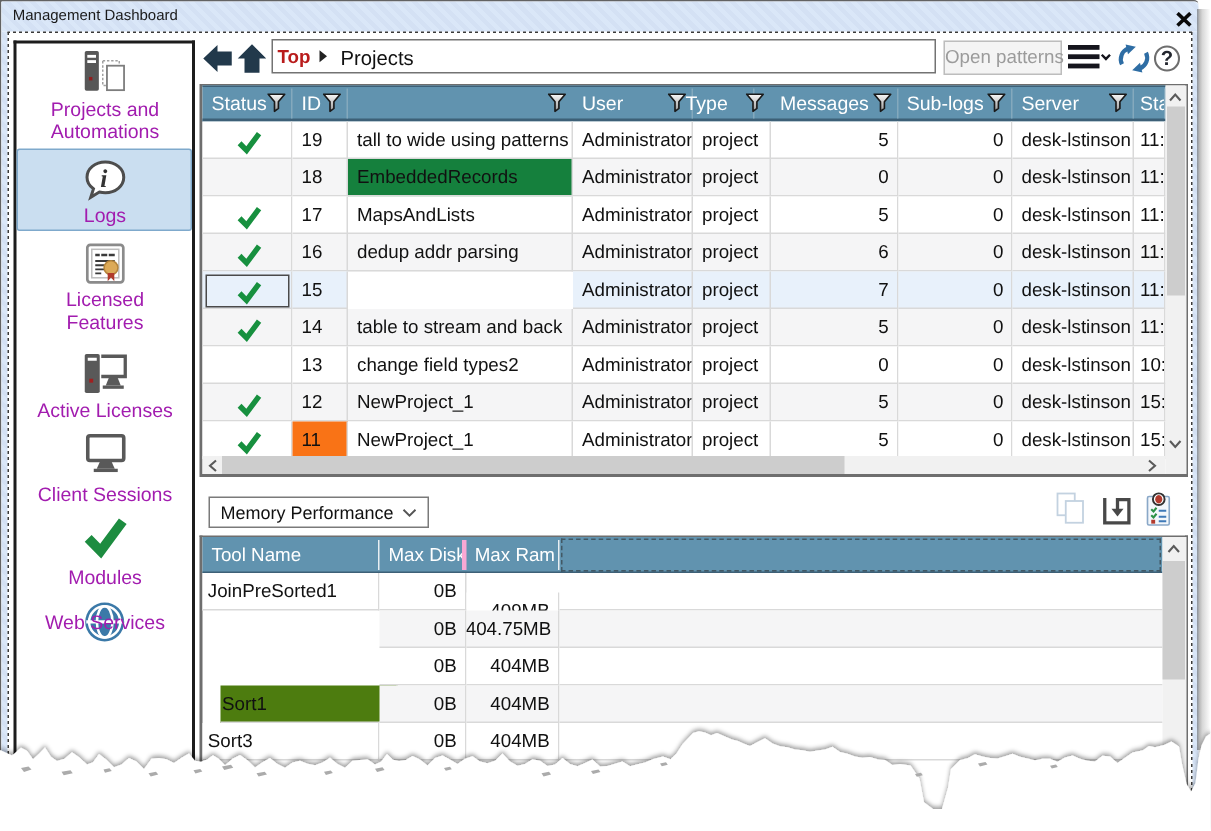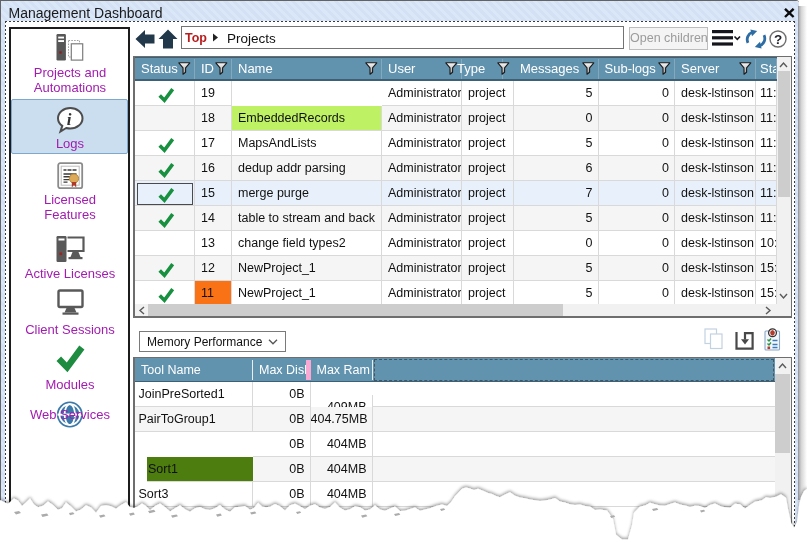--- a/index.html
+++ b/index.html
@@ -4,21 +4,21 @@
 <style>
   html,body{margin:0;padding:0;width:807px;height:554px;overflow:hidden;background:#fff;
     font-family:"Liberation Sans",sans-serif;}
   .abs{position:absolute;}
   #win{position:absolute;left:0;top:0;width:799px;height:554px;background:#fff;
     border-top:1px solid #636363;border-left:1px solid #636363;box-sizing:border-box;
     border-top-right-radius:3px;}
   #titlebar{position:absolute;left:0;top:0;width:798px;height:20px;
     background:repeating-linear-gradient(45deg,#dae7f8 0 3px,#d4e1f4 3px 6px);
     border-top-right-radius:3px;}
-  #titletext{position:absolute;left:7.5px;top:4px;font-size:14px;color:#1a1a1a;}
+  #titletext{position:absolute;left:7.5px;top:4px;font-size:10px;color:#1a1a1a;}
   #borderL{position:absolute;left:0;top:20px;width:4px;height:534px;
     background:repeating-linear-gradient(45deg,#dae7f8 0 3px,#d4e1f4 3px 6px);}
   #borderR{position:absolute;left:794px;top:20px;width:4px;height:534px;
     background:repeating-linear-gradient(45deg,#dae7f8 0 3px,#d4e1f4 3px 6px);}
   .dashH{position:absolute;height:1px;background:repeating-linear-gradient(90deg,#3a3a3a 0 2px,transparent 2px 4px);}
   .dashV{position:absolute;width:1px;background:repeating-linear-gradient(0deg,#3a3a3a 0 2px,transparent 2px 4px);}
   #shadowR{position:absolute;left:798px;top:6px;width:9px;height:494px;
     background:linear-gradient(to right,rgba(95,95,95,0.6),rgba(125,125,125,0.3) 40%,rgba(160,160,160,0));}
   #sidebar{position:absolute;left:8px;top:26px;width:121px;height:492px;
     border:2px solid #1c1c1c;border-bottom:none;box-sizing:border-box;background:#fff;}
@@ -114,21 +114,21 @@
 <svg class="abs" style="left:134px;top:28px" width="44" height="20" viewBox="0 0 44 20">
 <path d="M0.5,10 L10,1 L10,5.4 L19.5,5.4 L19.5,14.6 L10,14.6 L10,19 Z" fill="#22394b"></path>
 <path d="M33,0.5 L42.5,10 L38,10 L38,19.5 L28,19.5 L28,10 L23.5,10 Z" fill="#22394b"></path>
 </svg>
 <div id="crumb"></div>
     <div id="crumbtop">Top</div>
 <svg class="abs" style="left:211px;top:32px" width="7" height="9" viewBox="0 0 7 9">
 <path d="M1,0.5 L6,4.5 L1,8.5 Z" fill="#222"></path>
     </svg>
 <div id="crumbproj">Projects</div>
-<div id="openchildren">Open children</div>
+<div id="openchildren">Open patterns</div>
 <svg class="abs" style="left:710px;top:28px" width="30" height="18" viewBox="0 0 30 18">
 <rect x="1" y="1" width="21" height="3.2" fill="#15151d"></rect>
 <rect x="1" y="7.2" width="21" height="3.2" fill="#15151d"></rect>
 <rect x="1" y="13.4" width="21" height="3.2" fill="#15151d"></rect>
 <path d="M23.5,7.5 L26.3,10.3 L29,7.5" stroke="#15151d" stroke-width="1.6" fill="none"></path>
 </svg>
 <svg class="abs" style="left:744px;top:27px" width="22" height="22" viewBox="0 0 22 22">
 <g stroke="#2e6da4" fill="none" stroke-width="2.8">
 <path d="M3.0,14.8 A7.6,7.6 0 0 1 7.2,4.3"></path>
 <path d="M19.0,7.2 A7.6,7.6 0 0 1 14.8,17.7"></path>
@@ -155,21 +155,20 @@
 <div class="hcell" style="left:194px;top:58px;width:37px;">ID</div>
 <svg class="abs" style="left:214px;top:61px" width="13" height="13" viewBox="0 0 13 13">
 <defs>
         <linearGradient id="fg21461" x1="0" y1="0" x2="0" y2="1">
 <stop offset="0" stop-color="#f8f8f8"></stop>
           <stop offset="1" stop-color="#9a9a9a"></stop>
         </linearGradient>
       </defs>
 <path d="M0.8,0.8 L11.8,0.8 L7.6,5.9 L7.6,10.3 L5.0,12.2 L5.0,5.9 Z" fill="url(#fg21461)" stroke="#1a1a1a" stroke-width="1.1" stroke-linejoin="round"></path>
 </svg>
-<div class="hcell" style="left:231px;top:58px;width:150px;">Name</div>
 <svg class="abs" style="left:364px;top:61px" width="13" height="13" viewBox="0 0 13 13">
 <defs>
         <linearGradient id="fg36461" x1="0" y1="0" x2="0" y2="1">
 <stop offset="0" stop-color="#f8f8f8"></stop>
           <stop offset="1" stop-color="#9a9a9a"></stop>
         </linearGradient>
       </defs>
 <path d="M0.8,0.8 L11.8,0.8 L7.6,5.9 L7.6,10.3 L5.0,12.2 L5.0,5.9 Z" fill="url(#fg36461)" stroke="#1a1a1a" stroke-width="1.1" stroke-linejoin="round"></path>
 </svg>
 <div class="hcell" style="left:381px;top:58px;width:80px;">User</div>
@@ -218,32 +217,33 @@
         <linearGradient id="fg738.061" x1="0" y1="0" x2="0" y2="1">
 <stop offset="0" stop-color="#f8f8f8"></stop>
           <stop offset="1" stop-color="#9a9a9a"></stop>
         </linearGradient>
       </defs>
 <path d="M0.8,0.8 L11.8,0.8 L7.6,5.9 L7.6,10.3 L5.0,12.2 L5.0,5.9 Z" fill="url(#fg738.061)" stroke="#1a1a1a" stroke-width="1.1" stroke-linejoin="round"></path>
 </svg>
 <div class="hcell" style="left:755.0px;top:58px;width:21px;padding-left:4px;">Sta</div>
 <div class="cell" style="left:134px;top:80.0px;width:60px;background:#fff;"></div>
 <div class="cell" style="left:194px;top:80.0px;width:37px;background:#fff;">19</div>
+<div class="cell" style="left:231px;top:80.0px;width:150px;background:#fff;">tall to wide using patterns</div>
 <div class="cell" style="left:381px;top:80.0px;width:80px;background:#fff;">Administrator</div>
 <div class="cell" style="left:461px;top:80.0px;width:52px;background:#fff;">project</div>
 <div class="cell num" style="left:513px;top:80.0px;width:84.5px;background:#fff;">5</div>
 <div class="cell num" style="left:597.5px;top:80.0px;width:76.5px;background:#fff;">0</div>
 <div class="cell" style="left:674.0px;top:80.0px;width:81px;background:#fff;">desk-lstinson</div>
 <div class="cell" style="left:755.0px;top:80.0px;width:21px;background:#fff;padding-left:4px;">11:5</div>
 <svg class="abs" style="left:157px;top:85.5px" width="17.5" height="17.5" viewBox="0 0 17.5 17.5">
 <path d="M1.7,8.5 L6.3999999999999995,13.3 L14.700000000000001,2.1" stroke="#17903f" stroke-width="3.6" fill="none"></path>
 </svg>
 <div class="cell" style="left:134px;top:105.0px;width:60px;background:#f5f5f6;"></div>
 <div class="cell" style="left:194px;top:105.0px;width:37px;background:#f5f5f6;">18</div>
-<div class="cell" style="left:231px;top:105.0px;width:150px;background:#bef264;">EmbeddedRecords</div>
+<div class="cell" style="left:231px;top:105.0px;width:150px;background:#15803d;">EmbeddedRecords</div>
 <div class="cell" style="left:381px;top:105.0px;width:80px;background:#f5f5f6;">Administrator</div>
 <div class="cell" style="left:461px;top:105.0px;width:52px;background:#f5f5f6;">project</div>
 <div class="cell num" style="left:513px;top:105.0px;width:84.5px;background:#f5f5f6;">0</div>
 <div class="cell num" style="left:597.5px;top:105.0px;width:76.5px;background:#f5f5f6;">0</div>
 <div class="cell" style="left:674.0px;top:105.0px;width:81px;background:#f5f5f6;">desk-lstinson</div>
 <div class="cell" style="left:755.0px;top:105.0px;width:21px;background:#f5f5f6;padding-left:4px;">11:5</div>
 <div class="cell" style="left:134px;top:130.0px;width:60px;background:#fff;"></div>
 <div class="cell" style="left:194px;top:130.0px;width:37px;background:#fff;">17</div>
 <div class="cell" style="left:231px;top:130.0px;width:150px;background:#fff;">MapsAndLists</div>
 <div class="cell" style="left:381px;top:130.0px;width:80px;background:#fff;">Administrator</div>
@@ -262,21 +262,20 @@
 <div class="cell" style="left:461px;top:155.0px;width:52px;background:#f5f5f6;">project</div>
 <div class="cell num" style="left:513px;top:155.0px;width:84.5px;background:#f5f5f6;">6</div>
 <div class="cell num" style="left:597.5px;top:155.0px;width:76.5px;background:#f5f5f6;">0</div>
 <div class="cell" style="left:674.0px;top:155.0px;width:81px;background:#f5f5f6;">desk-lstinson</div>
 <div class="cell" style="left:755.0px;top:155.0px;width:21px;background:#f5f5f6;padding-left:4px;">11:5</div>
 <svg class="abs" style="left:157px;top:160.5px" width="17.5" height="17.5" viewBox="0 0 17.5 17.5">
 <path d="M1.7,8.5 L6.3999999999999995,13.3 L14.700000000000001,2.1" stroke="#17903f" stroke-width="3.6" fill="none"></path>
 </svg>
 <div class="cell" style="left:134px;top:180.0px;width:60px;background:#e8f1fb;"></div>
 <div class="cell" style="left:194px;top:180.0px;width:37px;background:#e8f1fb;">15</div>
-<div class="cell" style="left:231px;top:180.0px;width:150px;background:#e8f1fb;">merge purge</div>
 <div class="cell" style="left:381px;top:180.0px;width:80px;background:#e8f1fb;">Administrator</div>
 <div class="cell" style="left:461px;top:180.0px;width:52px;background:#e8f1fb;">project</div>
 <div class="cell num" style="left:513px;top:180.0px;width:84.5px;background:#e8f1fb;">7</div>
 <div class="cell num" style="left:597.5px;top:180.0px;width:76.5px;background:#e8f1fb;">0</div>
 <div class="cell" style="left:674.0px;top:180.0px;width:81px;background:#e8f1fb;">desk-lstinson</div>
 <div class="cell" style="left:755.0px;top:180.0px;width:21px;background:#e8f1fb;padding-left:4px;">11:5</div>
 <div class="abs" style="left:136px;top:181.5px;width:56px;height:22px;border:1.4px solid #4a4a4a;box-sizing:border-box"></div>
 <svg class="abs" style="left:157px;top:185.5px" width="17.5" height="17.5" viewBox="0 0 17.5 17.5">
 <path d="M1.7,8.5 L6.3999999999999995,13.3 L14.700000000000001,2.1" stroke="#17903f" stroke-width="3.6" fill="none"></path>
 </svg>
@@ -359,28 +358,27 @@
 <rect x="2" y="3" width="14.5" height="19" rx="1" fill="#f3f7fb" stroke="#8aa8c8" stroke-width="1.1"></rect>
 <circle cx="9.5" cy="4.8" r="3.9" fill="#fff" stroke="#333" stroke-width="1.3"></circle>
 <path d="M9.5,2 A2.9,2.9 0 0 1 9.5,7.7 A2.9,2.9 0 0 1 9.5,2" fill="#b33b2e"></path>
 <path d="M4.5,11.5 l1.5,1.5 l2,-2.5 M4.5,15.5 l1.5,1.5 l2,-2.5" stroke="#2c9246" stroke-width="1.4" fill="none"></path>
 <path d="M9.5,12.5 h5 M9.5,16.5 h5 M9.5,19.5 h5" stroke="#3f7ab8" stroke-width="1.3"></path>
 <rect x="4.5" y="18.5" width="2.6" height="2.6" fill="#b33b2e"></rect>
 </svg>
 <div class="abs" style="left:132px;top:356px;width:659px;height:198px;border-top:1px solid #6e6e6e;border-left:2px solid #6e6e6e;border-right:2px solid #6e6e6e;box-sizing:border-box;background:#fff"></div>
 <div class="abs" style="left:134px;top:357px;width:639.5px;height:24px;background:#6193af;border-bottom:1.5px solid #3d6077;box-sizing:border-box"></div>
 <div class="hcell" style="left:134px;top:359px;width:118px;border-right:1px solid #e8eef2;font-size:12.5px">Tool Name</div>
-<div class="hcell" style="left:252px;top:359px;width:57.5px;border-right:5px solid #f9a8d4;font-size:12.5px">Max Disk</div>
+<div class="hcell" style="left:252px;top:359px;width:57.5px;border-right:3px solid #f9a8d4;font-size:12.5px">Max Disk</div>
 <div class="hcell" style="left:309.5px;top:359px;width:62px;border-right:1px solid #e8eef2;font-size:12.5px">Max Ram</div>
 <div class="abs" style="left:372.5px;top:357.5px;width:400px;height:22.5px;border:1px dashed rgba(40,40,40,0.55);box-sizing:border-box"></div>
 <div class="cell" style="left:134px;top:381.0px;width:118px;background:#fff;padding-left:3.5px;">JoinPreSorted1</div>
 <div class="cell num" style="left:252px;top:381.0px;width:57.5px;background:#fff;">0B</div>
 <div class="cell num" style="left:309.5px;top:381.0px;width:62px;background:#fff;margin-top:13px;">409MB</div>
 <div class="cell" style="left:371.5px;top:381.0px;width:402.0px;background:#fff;border-right:none"></div>
-<div class="cell" style="left:134px;top:406.0px;width:118px;background:#f5f5f6;padding-left:3.5px;">PairToGroup1</div>
 <div class="cell num" style="left:252px;top:406.0px;width:57.5px;background:#f5f5f6;">0B</div>
 <div class="cell num" style="left:309.5px;top:406.0px;width:62px;background:#f5f5f6;">404.75MB</div>
 <div class="cell" style="left:371.5px;top:406.0px;width:402.0px;background:#f5f5f6;border-right:none"></div>
 <div class="cell num" style="left:252px;top:431.0px;width:57.5px;background:#fff;">0B</div>
 <div class="cell num" style="left:309.5px;top:431.0px;width:62px;background:#fff;">404MB</div>
 <div class="cell" style="left:371.5px;top:431.0px;width:402.0px;background:#fff;border-right:none"></div>
 <div class="cell" style="left:146px;top:456.0px;width:118px;background:#4d7c0f;padding-left:1px;">Sort1</div>
 <div class="cell num" style="left:252px;top:456.0px;width:57.5px;background:#f5f5f6;">0B</div>
 <div class="cell num" style="left:309.5px;top:456.0px;width:62px;background:#f5f5f6;">404MB</div>
 <div class="cell" style="left:371.5px;top:456.0px;width:402.0px;background:#f5f5f6;border-right:none"></div>

